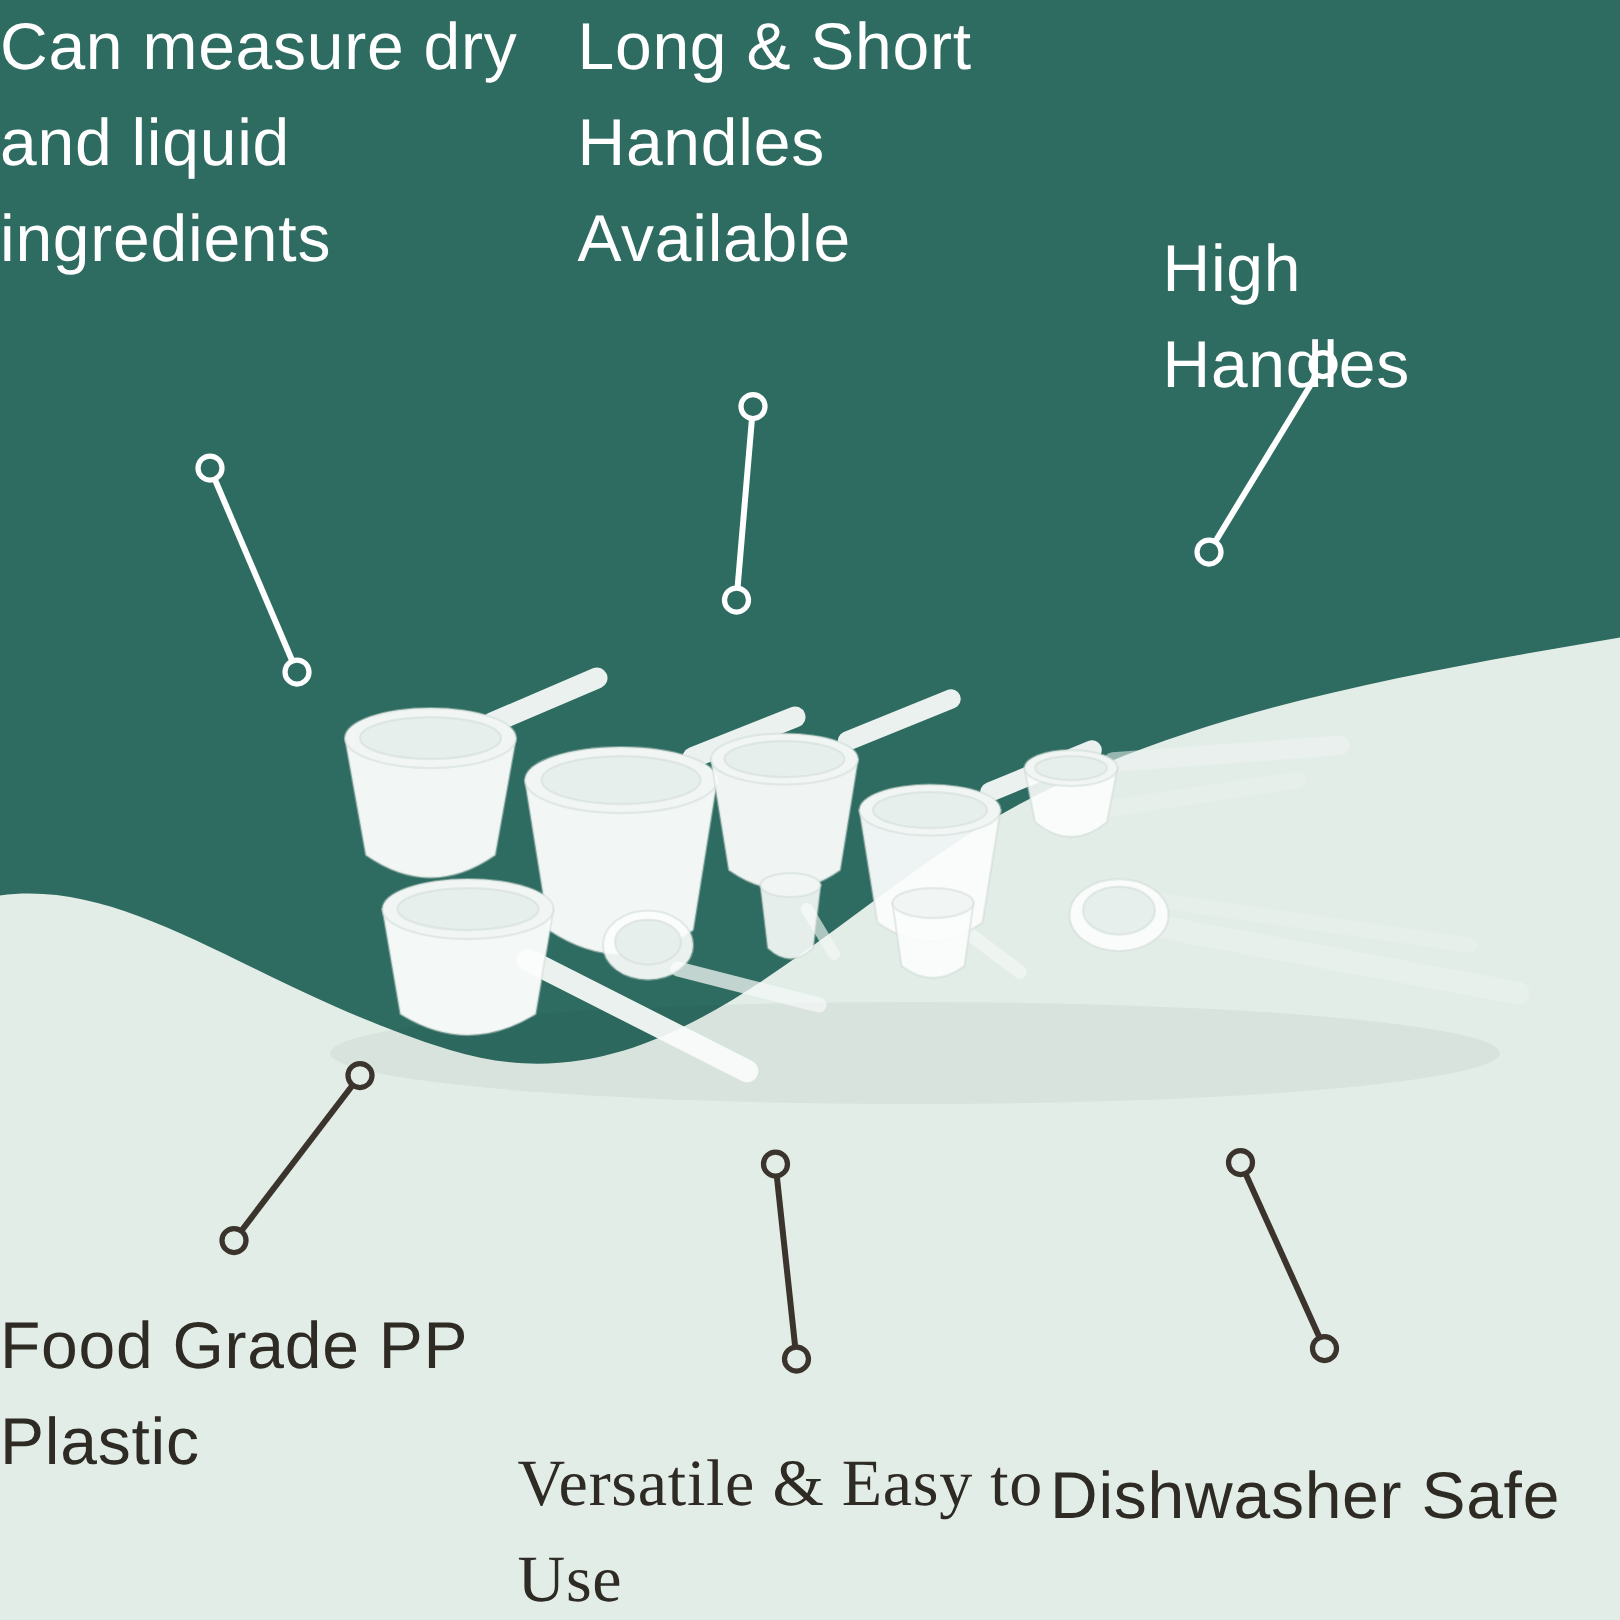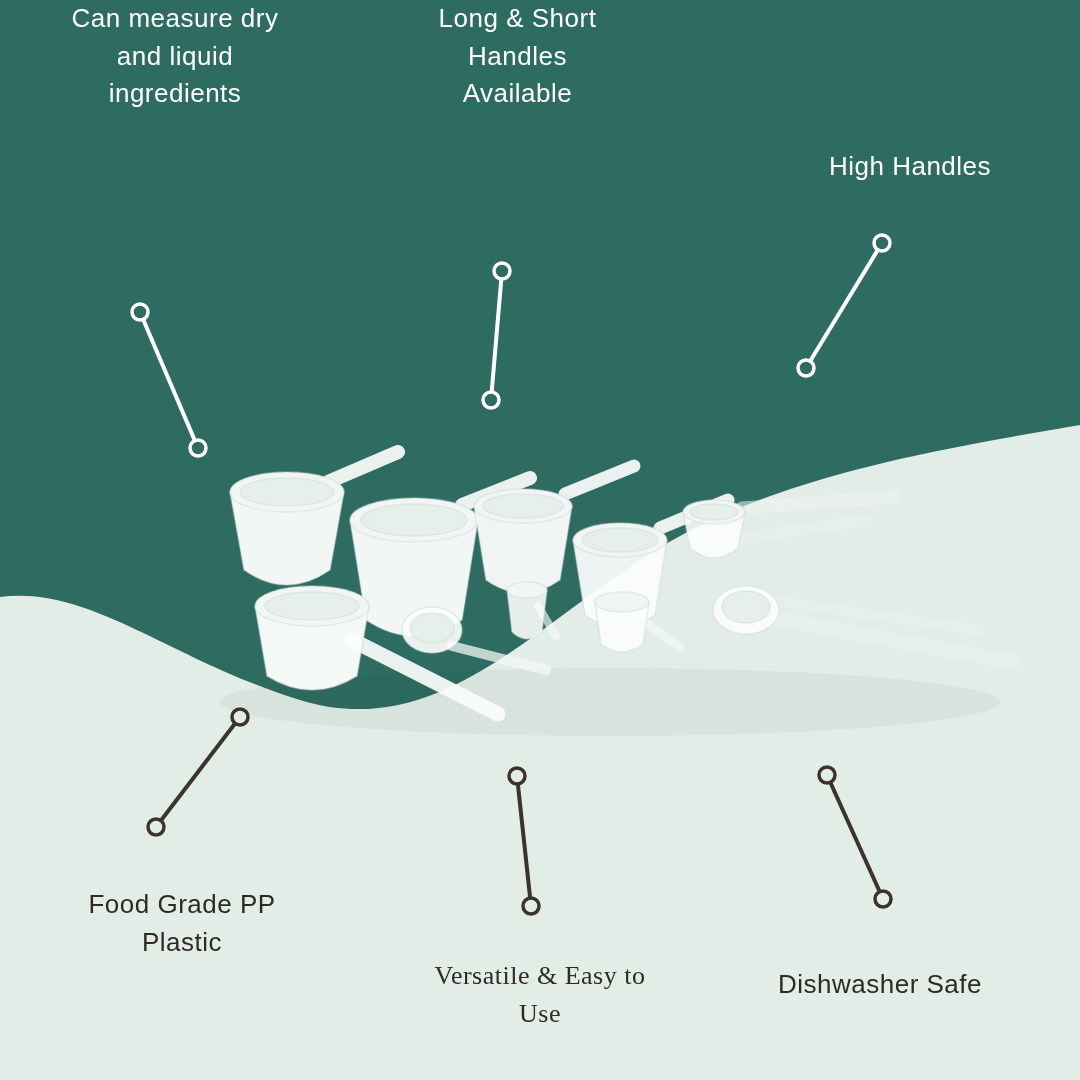--- a/index.html
+++ b/index.html
@@ -22,33 +22,32 @@
     width:1080px;height:1080px;
     background:var(--background-top);
     overflow:hidden;
   }
   .layer{
     position:absolute;left:0;top:0;width:1080px;height:1080px;
     pointer-events:none;
   }
   .callout{
     position:absolute;
-    text-align:center;
     white-space:pre-line;
-    font-size:26px;
+    font-size:44px;
     line-height:1.45;
     letter-spacing:.5px;
     font-weight:400;
   }
   .callout.light{color:var(--light-text);}
   .callout.dark{color:var(--dark-text);}
   .co-measure   {left:0;    top:96;  width:350px;}
   .co-handles   {left:385px;top:55;  width:265px;}
   .co-quality   {left:775px;top:148px;width:270px;}
-  .co-material  {left:17px;    top:866px;width:330px;margin-top:20px;}
+  .co-material  {left:0;    top:866px;width:330px;}
   .co-versatile {left:345px;top:957px;width:390px;font-family:Liberation Serif, serif;}
   .co-dishwasher{left:700px;top:966px;width:360px;}
 
   .wave-fill{fill:var(--background-bottom);}
   .conn-light line{stroke:var(--connector-light);stroke-width:4;}
   .conn-light circle{fill:var(--background-top);stroke:var(--connector-light);stroke-width:3.5;}
   .conn-dark line{stroke:var(--connector-dark);stroke-width:4;}
   .conn-dark circle{fill:var(--background-bottom);stroke:var(--connector-dark);stroke-width:3.5;}
 </style>
 </head>

